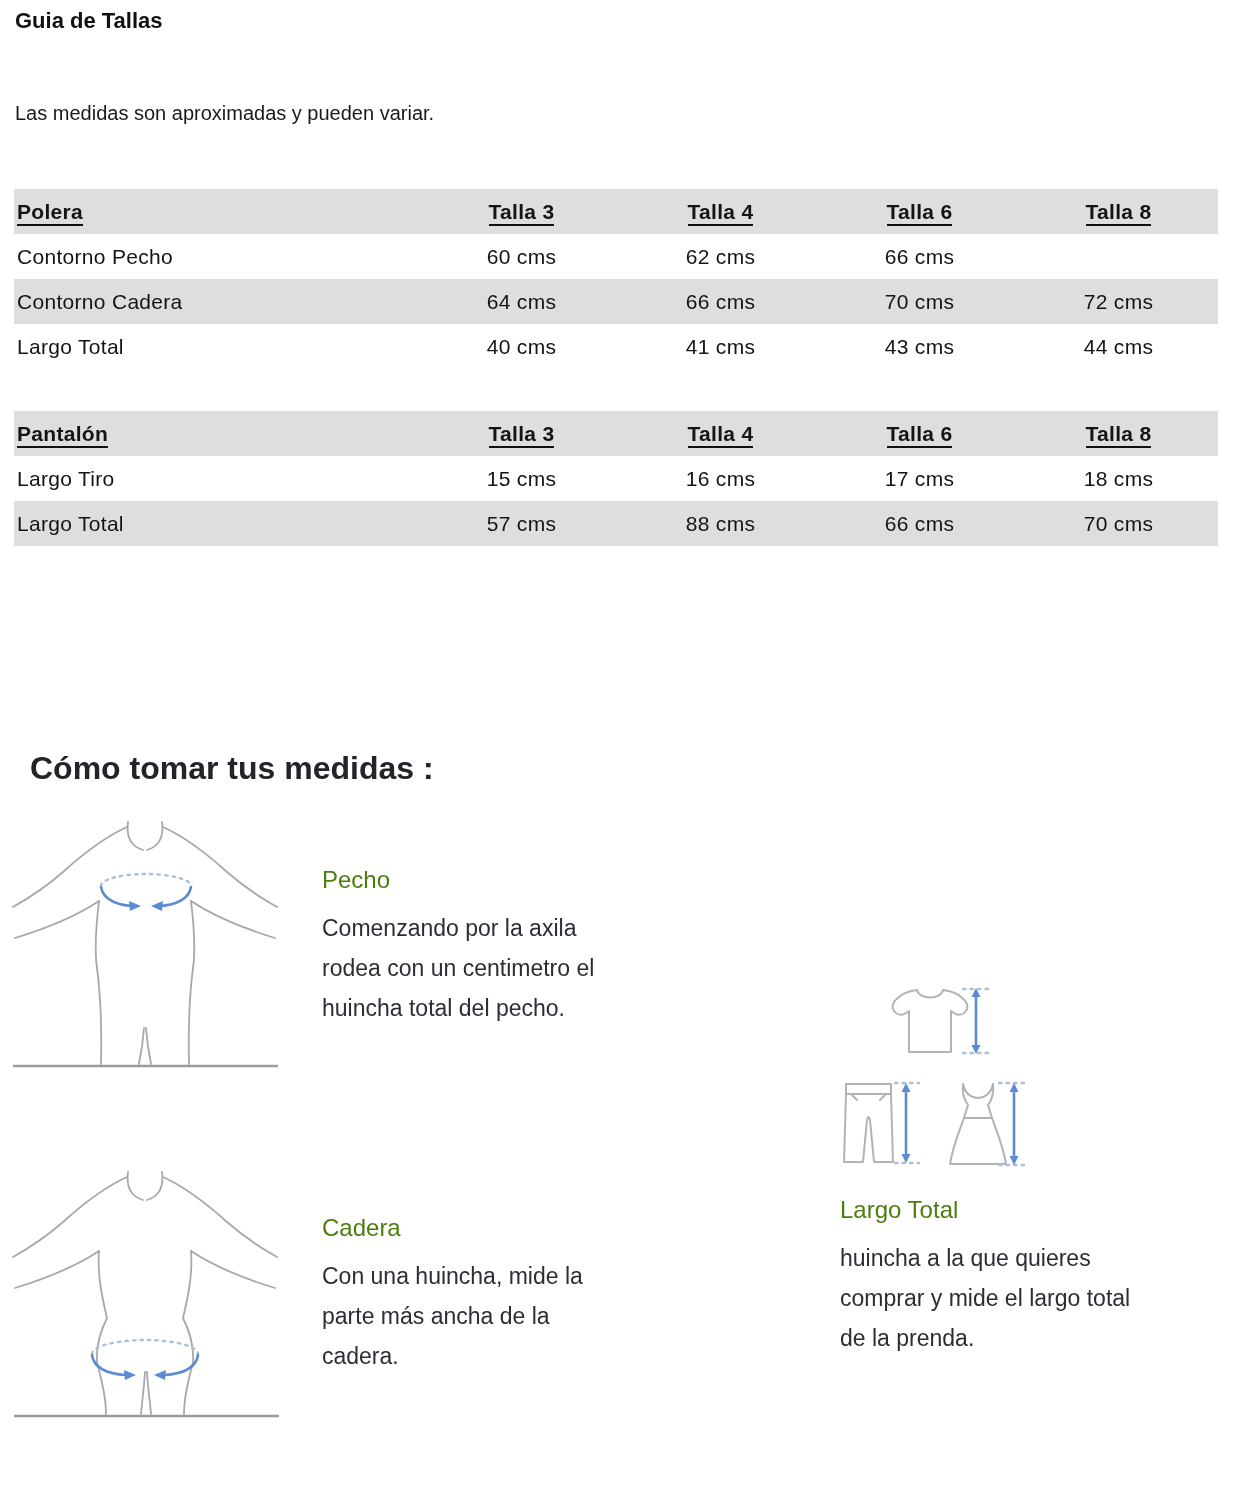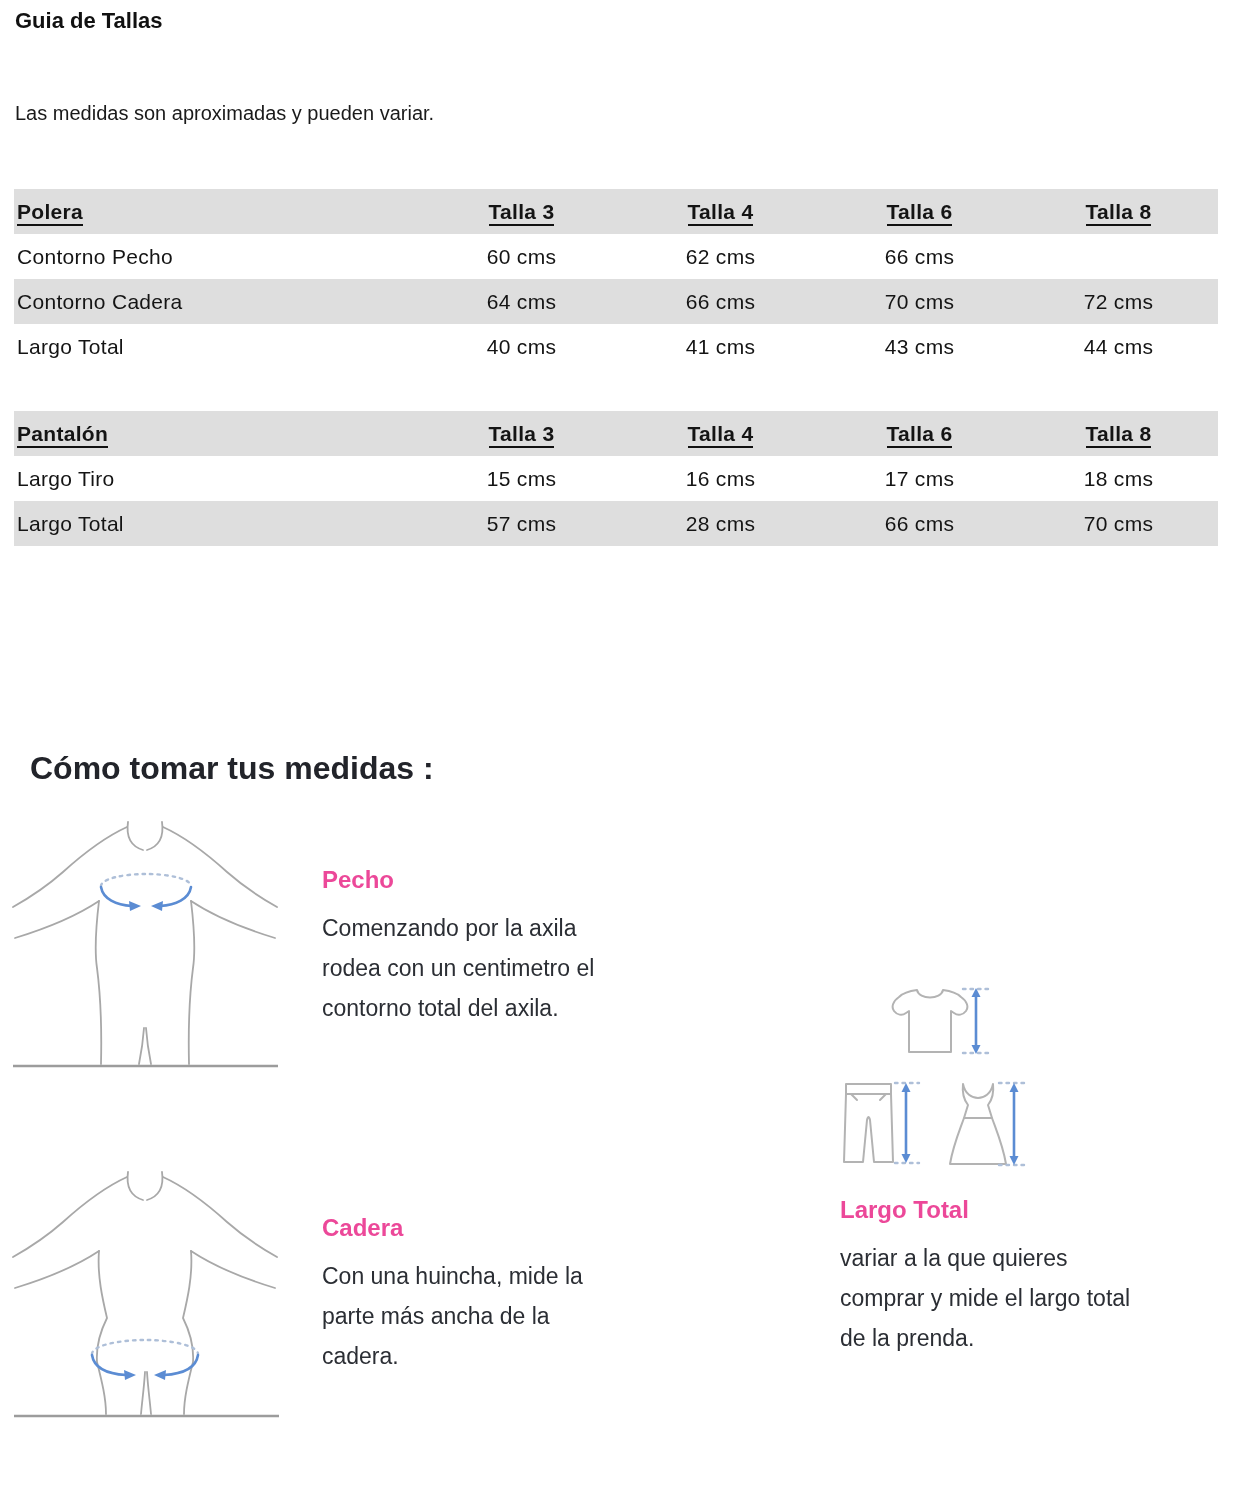--- a/index.html
+++ b/index.html
@@ -26,21 +26,21 @@
   .stable{position:absolute;left:14px;width:1204px;font-size:21px;letter-spacing:.3px;}
   .trow{display:flex;height:45px;line-height:45px;}
   .trow.alt{background:var(--row-alt);justify-content:space-between;}
   .tc0{width:408px;padding-left:3px;text-align:left;}
   .tc{width:199px;text-align:center;}
   .hlabel{font-weight:bold;border-bottom:2px solid #111;padding-bottom:1px;line-height:normal;}
 
   
   .howto-heading{position:absolute;left:30px;top:750px;font-size:32px;font-weight:bold;color:#22242a;}
   .mblock{position:absolute;color:var(--body-text);}
-  .mblock .mtitle{font-size:24px;font-weight:bold;margin-bottom:14px;color:#ec4899;}
+  .mblock .mtitle{font-size:24px;font-weight:normal;margin-bottom:14px;color:#4d7c0f;}
   .mblock .mline{font-size:23px;line-height:40px;white-space:nowrap;}
   #pecho-block{left:322px;top:866px;}
   #cadera-block{left:322px;top:1214px;}
   #largo-block{left:840px;top:1196px;}
 
   .figure-svg{position:absolute;}
   #front-figure{left:8px;top:816px;}
   #back-figure{left:8px;top:1166px;}
   #garment-icons{left:842px;top:982px;}
 
@@ -100,21 +100,21 @@
     <div class="trow">
       <div class="tc0">Largo Tiro</div>
       <div class="tc">15 cms</div>
       <div class="tc">16 cms</div>
       <div class="tc">17 cms</div>
       <div class="tc">18 cms</div>
     </div>
     <div class="trow alt">
       <div class="tc0">Largo Total</div>
       <div class="tc">57 cms</div>
-      <div class="tc">28 cms</div>
+      <div class="tc">88 cms</div>
       <div class="tc">66 cms</div>
       <div class="tc">70 cms</div>
     </div>
   </div>
 
   <div class="howto-heading">Cómo tomar tus medidas :</div>
 
   <svg id="front-figure" class="figure-svg" width="275" height="252" viewBox="0 0 275 252">
     <g class="outline">
       <path d="M120,6 C118,20 122,30 135,34"></path>
@@ -135,21 +135,21 @@
       <path class="msolid" d="M183,71 C181,83 168,89 152,90"></path>
       <polygon class="mhead" points="133,90 121,85 122,95"></polygon>
       <polygon class="mhead" points="143,90 155,85 154,95"></polygon>
     </g>
   </svg>
 
   <div id="pecho-block" class="mblock">
     <div class="mtitle">Pecho</div>
     <div class="mline">Comenzando por la axila</div>
     <div class="mline">rodea con un centimetro el</div>
-    <div class="mline">contorno total del axila.</div>
+    <div class="mline">huincha total del pecho.</div>
   </div>
 
   <svg id="garment-icons" class="figure-svg" width="190" height="190" viewBox="0 0 190 190">
     <g>
       <path class="garment" d="M75,8 C67,9 61,11 57,15 C51,19 49,25 52,29 C55,33 60,34 64,31 L67,29 L67,70 L109,70 L109,29 L112,31 C116,34 121,33 124,29 C127,25 125,19 119,15 C115,11 109,9 101,8 C99,18 77,18 75,8 Z"></path>
       <line class="mdotted" x1="121" y1="7" x2="148" y2="7"></line>
       <line class="mdotted" x1="121" y1="71" x2="148" y2="71"></line>
       <line class="msolid" x1="134" y1="13" x2="134" y2="65"></line>
       <polygon class="mhead" points="134,6 129.5,15 138.5,15"></polygon>
       <polygon class="mhead" points="134,72 129.5,63 138.5,63"></polygon>
@@ -171,21 +171,21 @@
       <line class="mdotted" x1="157" y1="101" x2="184" y2="101"></line>
       <line class="mdotted" x1="157" y1="183" x2="184" y2="183"></line>
       <line class="msolid" x1="172" y1="108" x2="172" y2="176"></line>
       <polygon class="mhead" points="172,101 167.5,110 176.5,110"></polygon>
       <polygon class="mhead" points="172,183 167.5,174 176.5,174"></polygon>
     </g>
   </svg>
 
   <div id="largo-block" class="mblock">
     <div class="mtitle">Largo Total</div>
-    <div class="mline">variar a la que quieres</div>
+    <div class="mline">huincha a la que quieres</div>
     <div class="mline">comprar y mide el largo total</div>
     <div class="mline">de la prenda.</div>
   </div>
 
   <svg id="back-figure" class="figure-svg" width="275" height="252" viewBox="0 0 275 252">
     <g class="outline">
       <path d="M120,6 C118,20 122,30 135,34"></path>
       <path d="M154,6 C156,20 152,30 139,34"></path>
       <path d="M119,11 C97,21 76,37 55,56 C38,71 21,82 5,91"></path>
       <path d="M155,11 C177,21 198,37 219,56 C236,71 253,82 269,91"></path>

